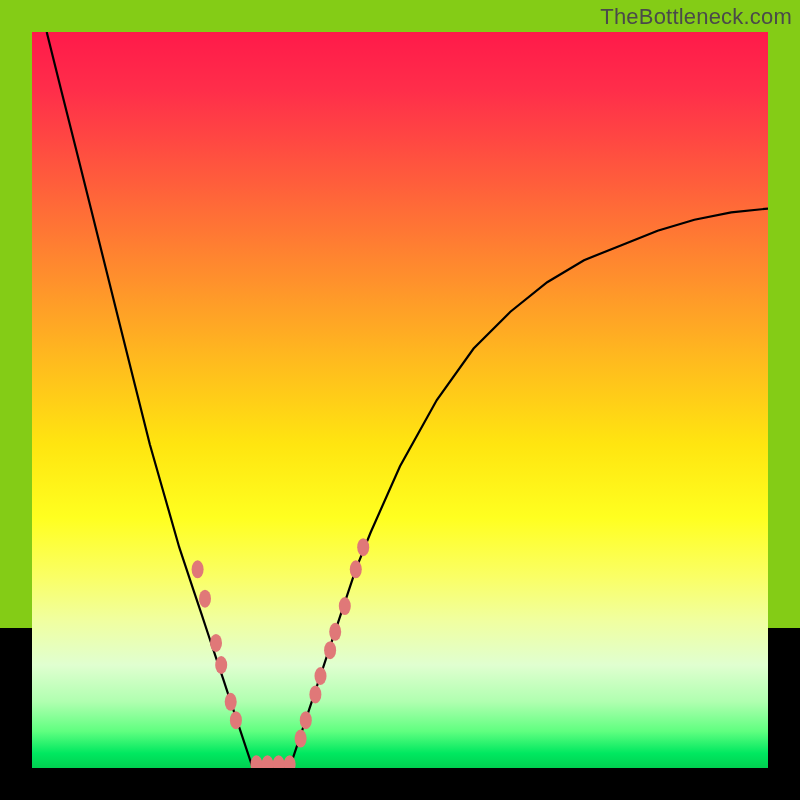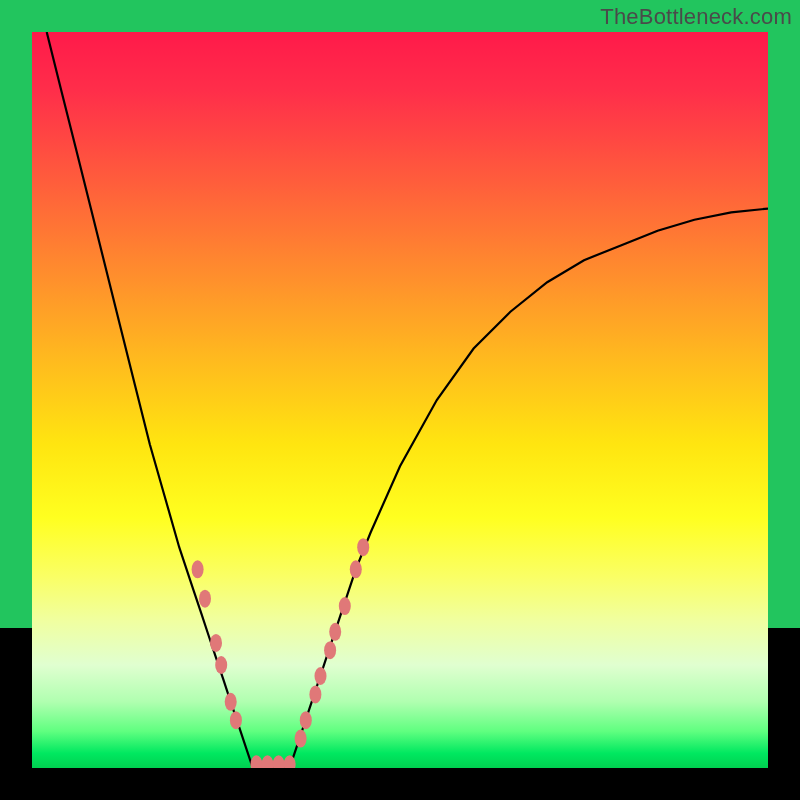--- a/index.html
+++ b/index.html
@@ -7,21 +7,21 @@
     padding: 0;
     width: 800px;
     height: 800px;
     background: #000;
     overflow: hidden;
   }
   .frame {
     position: relative;
     width: 800px;
     height: 628px;
-    background: #22c55e;
+    background: #84cc16;
   }
   .plot-area {
     position: absolute;
     left: 32px;
     top: 32px;
     width: 736px;
     height: 736px;
     background: linear-gradient(to bottom,
       #ff1a4a 0%,
       #ff2e4a 8%,

